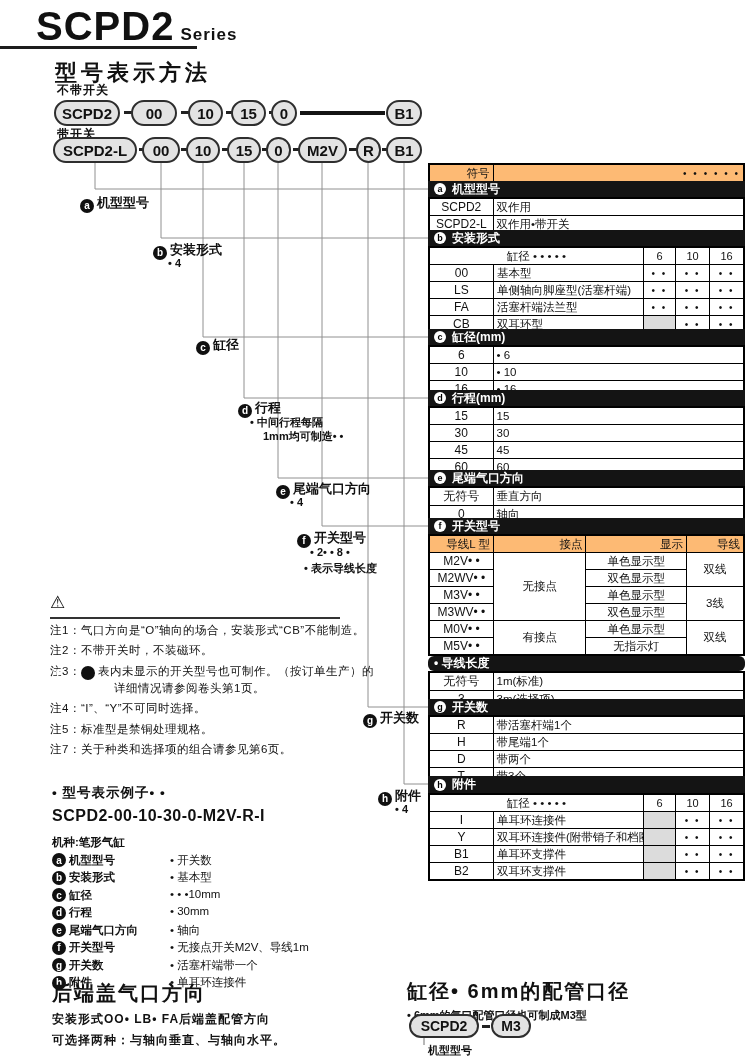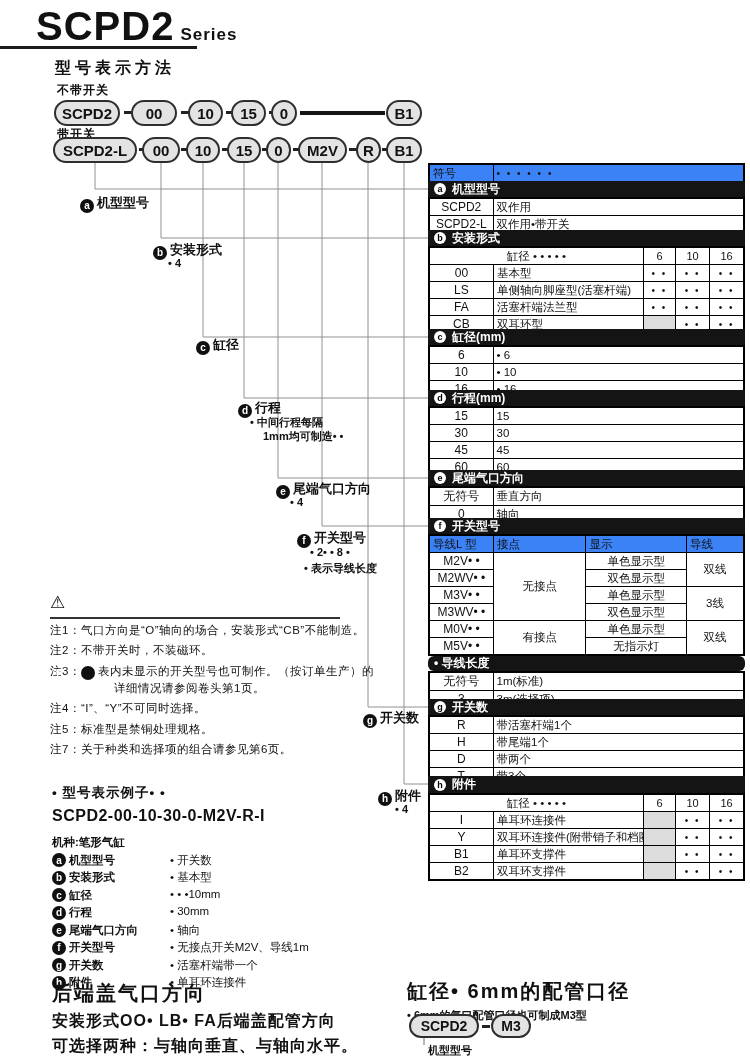--- a/index.html
+++ b/index.html
@@ -2,21 +2,21 @@
 <html><head>
 <meta charset="utf-8">
 <style>
   html,body{margin:0;padding:0;}
   body{width:750px;height:1059px;position:relative;background:#ffffff;overflow:hidden;
        font-family:"Liberation Sans","DejaVu Sans",sans-serif;color:#111;}
   
   .series-title{position:absolute;left:36px;top:4px;font-size:40px;font-weight:bold;letter-spacing:1px;}
   .series-suffix{font-size:17px;font-weight:bold;margin-left:6px;}
   .title-underline{position:absolute;left:0;top:46px;width:197px;height:3px;background:#1c1c1c;}
-  .section-heading{position:absolute;left:55px;top:58px;font-size:16px;font-weight:bold;letter-spacing:4px;}
+  .section-heading{position:absolute;left:55px;top:58px;font-size:22px;font-weight:bold;letter-spacing:4px;}
   
   .rowlabel{position:absolute;font-size:12px;font-weight:bold;letter-spacing:1px;}
   .pill{position:absolute;height:26px;box-sizing:border-box;border:2px solid #2e2e2e;border-radius:14px;
         background:#e3e3e3;display:flex;align-items:center;justify-content:center;
         font-weight:bold;font-size:15px;}
   .pill.small{height:24px;font-size:14px;}
   .dash{position:absolute;width:8px;height:3px;background:#222;}
   .rule{position:absolute;height:4px;background:#141414;}
   
   .bbadge{display:inline-flex;width:14px;height:14px;border-radius:50%;background:#101010;color:#fff;
@@ -32,21 +32,21 @@
   .secbar.h17{height:17px;}
   .wbadge{width:12px;height:12px;border-radius:50%;background:#fff;color:#000;font-size:9px;
           font-weight:bold;display:inline-flex;align-items:center;justify-content:center;flex:0 0 auto;}
   table.spec{width:317px;border-collapse:collapse;table-layout:fixed;background:#fff;border:2px solid #000;}
   table.spec td{border:1px solid #000;font-size:11.5px;padding:0 3px;overflow:hidden;white-space:nowrap;height:16px;}
   table.spec td.sym{text-align:center;font-size:12px;}
   table.spec td.desc{text-align:left;}
   table.spec td.dots{text-align:center;font-size:10px;letter-spacing:2px;}
   table.spec td.num{text-align:center;font-size:11px;}
   table.spec td.grayc{background:#dcdcdc;}
-  table.spec td.ghead{background:#3b82f6;text-align:left;}
+  table.spec td.ghead{background:#fdba74;text-align:right;}
   table.spec td.center{text-align:center;}
   .h15 td{height:15px;}
   .h17r td{height:17px;}
   
   .notes{position:absolute;left:50px;top:592px;width:365px;}
   .notes-title{font-size:17px;font-weight:bold;letter-spacing:2px;display:flex;align-items:center;gap:6px;
                border-bottom:2px solid #333;padding-bottom:4px;width:290px;}
   .warn{font-size:17px;}
   .nitem{font-size:11.5px;line-height:1.5;margin-top:3px;padding-left:32px;text-indent:-32px;letter-spacing:0.5px;}
   .nitem .cont{display:block;padding-left:0;text-indent:0;margin-left:32px;}
@@ -54,21 +54,21 @@
   .example{position:absolute;left:52px;top:784px;width:350px;}
   .ex-title{font-size:13.5px;font-weight:bold;letter-spacing:1px;}
   .ex-model{font-size:16px;font-weight:bold;letter-spacing:0.5px;margin-top:5px;}
   .ex-machine{font-size:11.5px;font-weight:bold;margin-top:10px;}
   .exrow{display:flex;font-size:11.5px;margin-top:2.5px;font-weight:bold;}
   .exrow .lab{width:118px;display:flex;align-items:center;}
   .exrow .val{font-weight:normal;}
   
   .rear{position:absolute;left:52px;top:980px;}
   .rear h3,.bore h3{margin:0;font-size:20px;font-weight:bold;letter-spacing:2px;}
-  .rear .l{font-size:16px;font-weight:bold;margin-top:4px;letter-spacing:1px;}
+  .rear .l{font-size:12px;font-weight:bold;margin-top:4px;letter-spacing:1px;}
   .bore{position:absolute;left:407px;top:978px;}
   .bore .l{font-size:11px;font-weight:bold;margin-top:3px;}
   .bore-label{position:absolute;left:428px;top:1043px;font-size:11px;font-weight:bold;}
   svg.connectors{position:absolute;left:0;top:0;pointer-events:none;}
 </style>
 </head>
 <body>
 
 <div>
   <div class="series-title"><span>SCPD2</span><span class="series-suffix">Series</span></div>

